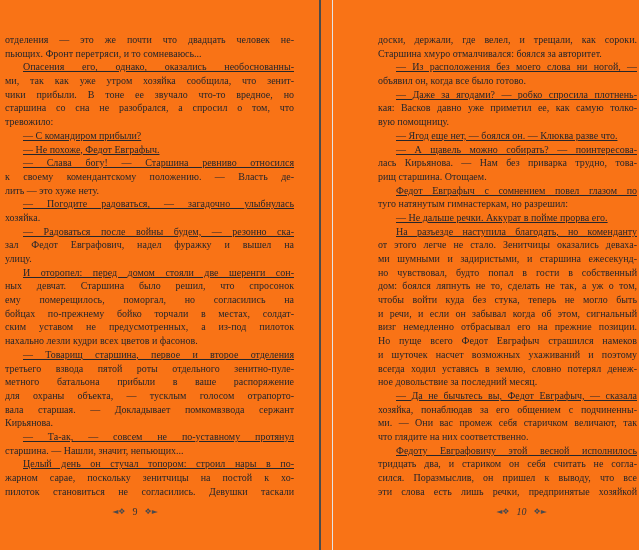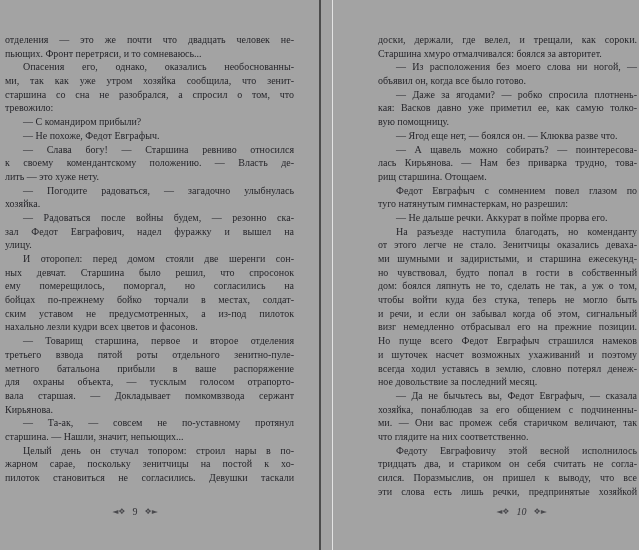--- a/index.html
+++ b/index.html
@@ -10,39 +10,39 @@
   body {
     width: 639px;
     height: 550px;
     position: relative;
     overflow: hidden;
     font-family: "Liberation Serif", serif;
   }
   .spread {
     position: absolute;
     inset: 0;
-    background: #a3a3a3;
+    background: #f97316;
   }
   .page {
     position: absolute;
     top: 33px;
     color: #26262b;
     font-size: 10px;
     line-height: 13.7px;
   }
   .page-left  { left: 5px;   width: 289px; }
   .page-right { left: 378px; width: 259px; }
   .line {
     text-align: justify;
     text-align-last: justify;
     white-space: normal;
     height: 13.7px;
     overflow: visible;
   }
-  .line.pstart { text-indent: 18px; }
+  .line.pstart { text-indent: 18px; text-decoration: underline; }
   .line.pend   { text-align-last: left; }
   .spine {
     position: absolute;
     top: 0;
     left: 319px;
     width: 2px;
     height: 550px;
     background: #4b4b4b;
   }
   .spine-shadow {
@@ -80,20 +80,21 @@
 </head>
 <body>
 
 <div class="spread">
 
   <div class="page page-left">
       <div class="line">отделения — это же почти что двадцать человек не-</div>
       <div class="line pend">пьющих. Фронт перетряси, и то сомневаюсь...</div>
       <div class="line pstart">Опасения его, однако, оказались необоснованны-</div>
       <div class="line">ми, так как уже утром хозяйка сообщила, что зенит-</div>
+      <div class="line">чики прибыли. В тоне ее звучало что-то вредное, но</div>
       <div class="line">старшина со сна не разобрался, а спросил о том, что</div>
       <div class="line pend">тревожило:</div>
       <div class="line pstart pend">— С командиром прибыли?</div>
       <div class="line pstart pend">— Не похоже, Федот Евграфыч.</div>
       <div class="line pstart">— Слава богу! — Старшина ревниво относился</div>
       <div class="line">к своему комендантскому положению. — Власть де-</div>
       <div class="line pend">лить — это хуже нету.</div>
       <div class="line pstart">— Погодите радоваться, — загадочно улыбнулась</div>
       <div class="line pend">хозяйка.</div>
       <div class="line pstart">— Радоваться после войны будем, — резонно ска-</div>

